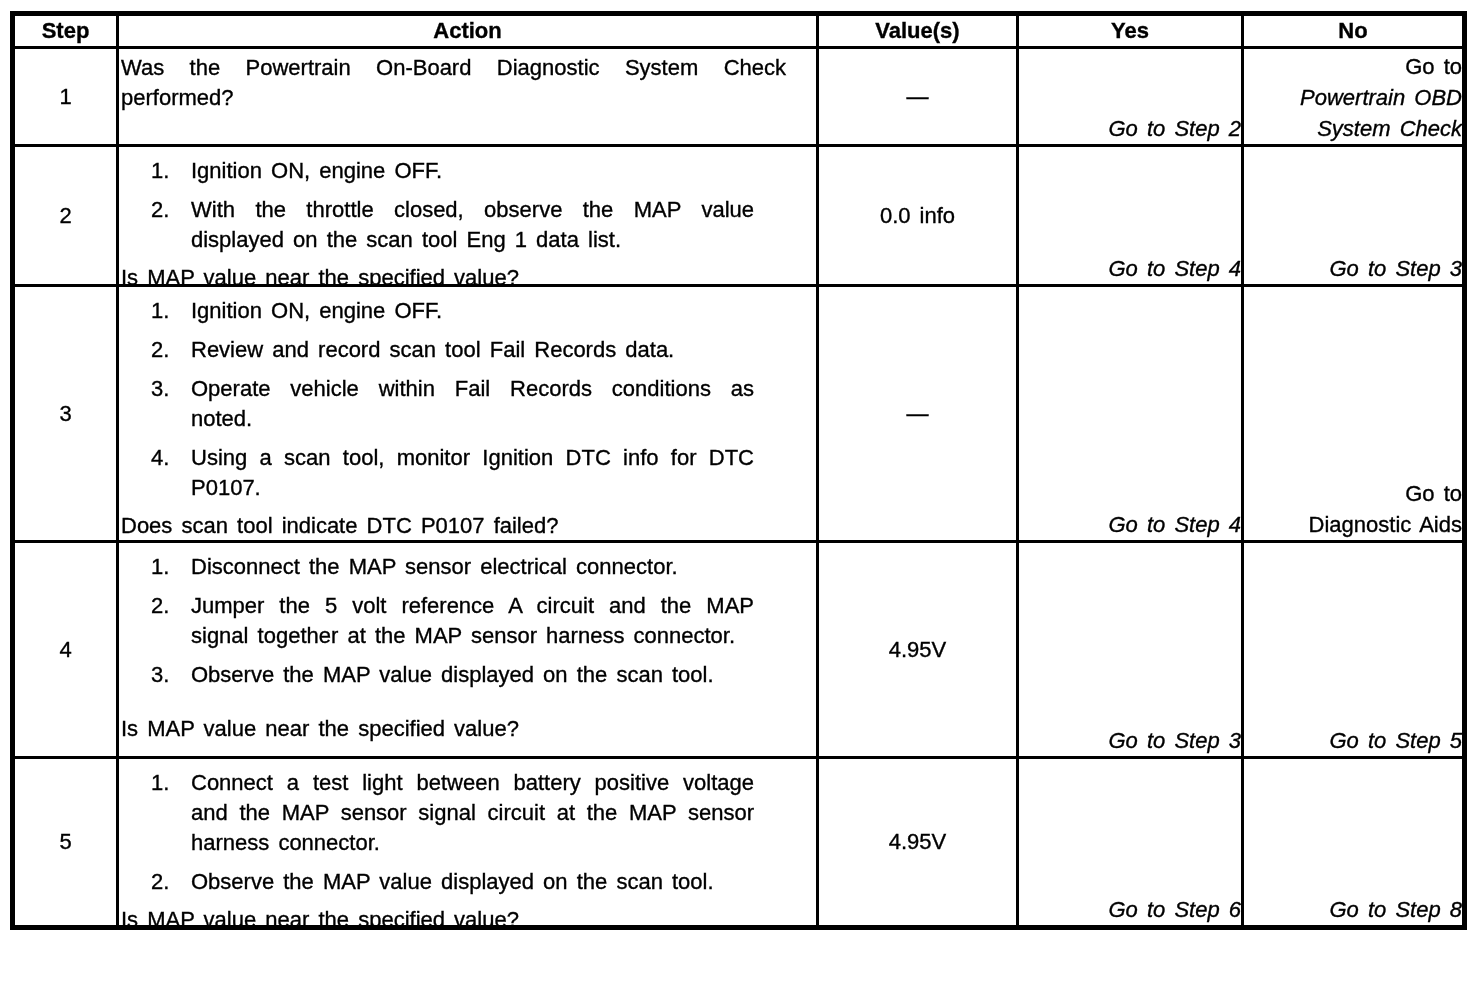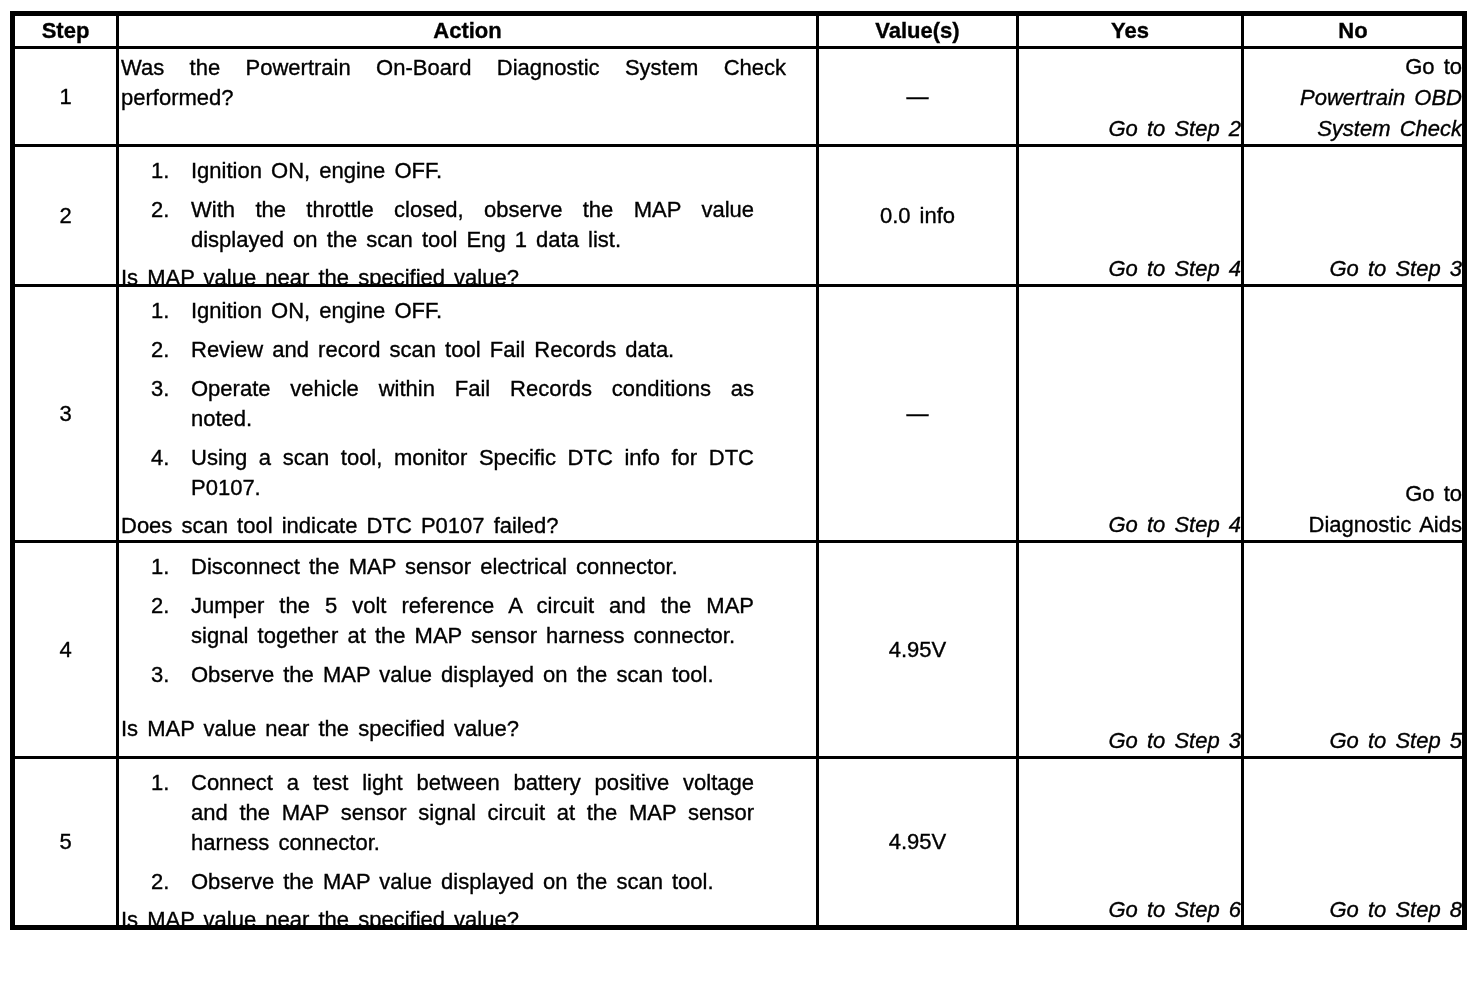--- a/index.html
+++ b/index.html
@@ -199,21 +199,21 @@
               <div class="item">
                 <span class="num">2.</span>
                 <span class="txt">Review and record scan tool Fail Records data.</span>
               </div>
               <div class="item">
                 <span class="num">3.</span>
                 <span class="txt">Operate vehicle within Fail Records conditions as noted.</span>
               </div>
               <div class="item">
                 <span class="num">4.</span>
-                <span class="txt">Using a scan tool, monitor Specific DTC info for DTC P0107.</span>
+                <span class="txt">Using a scan tool, monitor Ignition DTC info for DTC P0107.</span>
               </div>
             </div>
             <div class="question">Does scan tool indicate DTC P0107 failed?</div>
           </div>
         </td>
         <td class="value">—</td>
         <td class="outcome" data-style="italic">
           
           <span class="target">Go to Step 4</span>
         </td>

